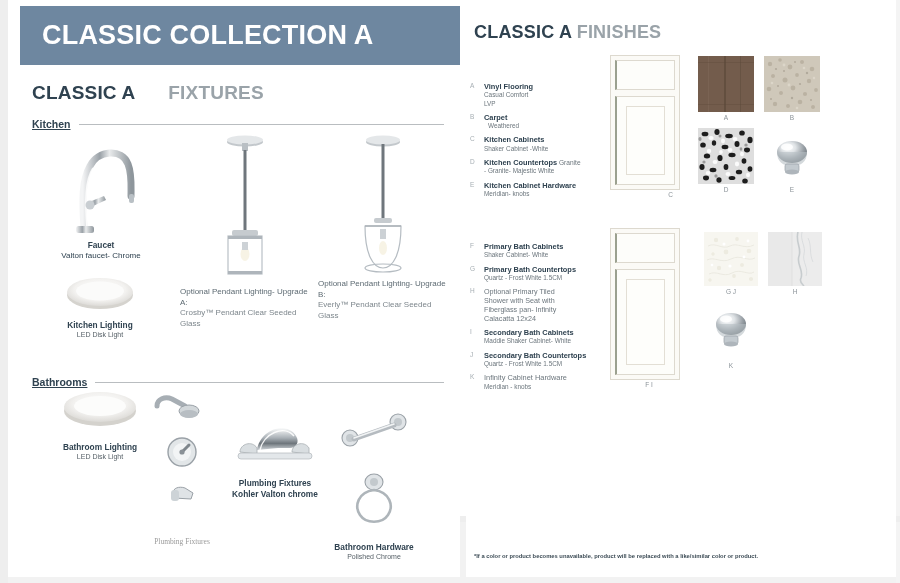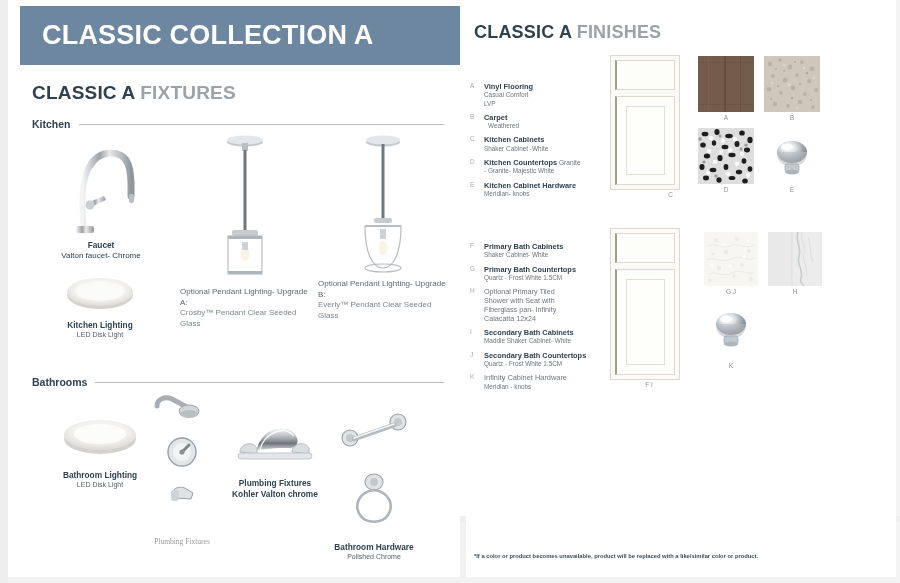--- a/index.html
+++ b/index.html
@@ -27,44 +27,44 @@
   .banner-title {
     color:#ffffff; font-size:27px; font-weight:700; letter-spacing:0.2px;
     padding-left:22px; white-space:nowrap;
   }
 
   .fixtures-head {
     position:absolute; left:24px; top:82px;
     font-size:19px; font-weight:700; letter-spacing:0.2px; white-space:nowrap;
   }
   .fixtures-head .dark { color:#2f4250; }
-  .fixtures-head .light { color:#9aa3a9; font-weight:600; }
+  .fixtures-head .light { color:#9aa3a9; font-weight:600;margin-left:28px; }
 
   .sect { position:absolute; display:flex; align-items:center; }
-  .sect-label { font-size:10.5px; font-weight:700; color:#2f4250; white-space:nowrap; }
+  .sect-label { font-size:10.5px; font-weight:700; color:#2f4250; white-space:nowrap;text-decoration:underline; }
   .sect-rule { flex:1; height:1px; background:#b9bdc0; margin-left:8px; }
 
   .sect-kitchen { left:24px; top:118px; width:412px; }
   .sect-bath    { left:24px; top:376px; width:412px; }
 
   
   .prod { position:absolute; text-align:center; }
   .prod .cap { font-size:8px; color:#2f4250; line-height:1.28; }
   .prod .cap.b { font-weight:700; font-size:8.3px; }
   .prod .cap.s { font-size:7px; color:#555f66; }
   .prod .cap-l { text-align:left; font-size:8px; color:#5d6a72; line-height:1.32; }
 
   .art { position:relative; margin:0 auto; }
 
   
   .p-faucet { left:38px; top:130px; width:110px; }
   .p-klight  { left:42px; top:272px; width:100px; }
   .p-pendA   { left:172px; top:130px; width:130px; }
   .p-pendB   { left:310px; top:130px; width:130px; }
-  .p-blight  { left:42px; top:412px; width:100px; }
+  .p-blight  { left:42px; top:384px; width:100px; }
   .p-plumb   { left:133px; top:390px; width:82px; }
   .p-plumbf  { left:222px; top:410px; width:90px; }
   .p-bhw     { left:320px; top:400px; width:92px; }
 
   
   .right-col { position:absolute; left:466px; top:0; width:430px; height:577px; background:#fff; }
 
   .finishes-head {
     position:absolute; left:8px; top:22px;
     font-size:18px; font-weight:700; letter-spacing:0.2px; white-space:nowrap;

